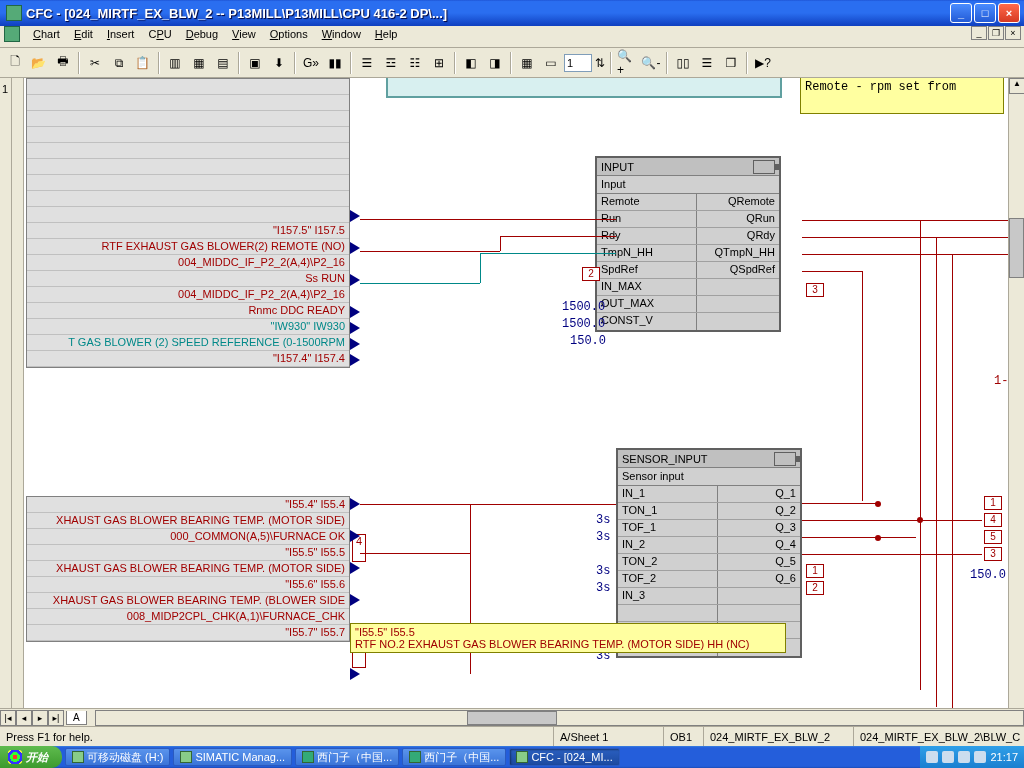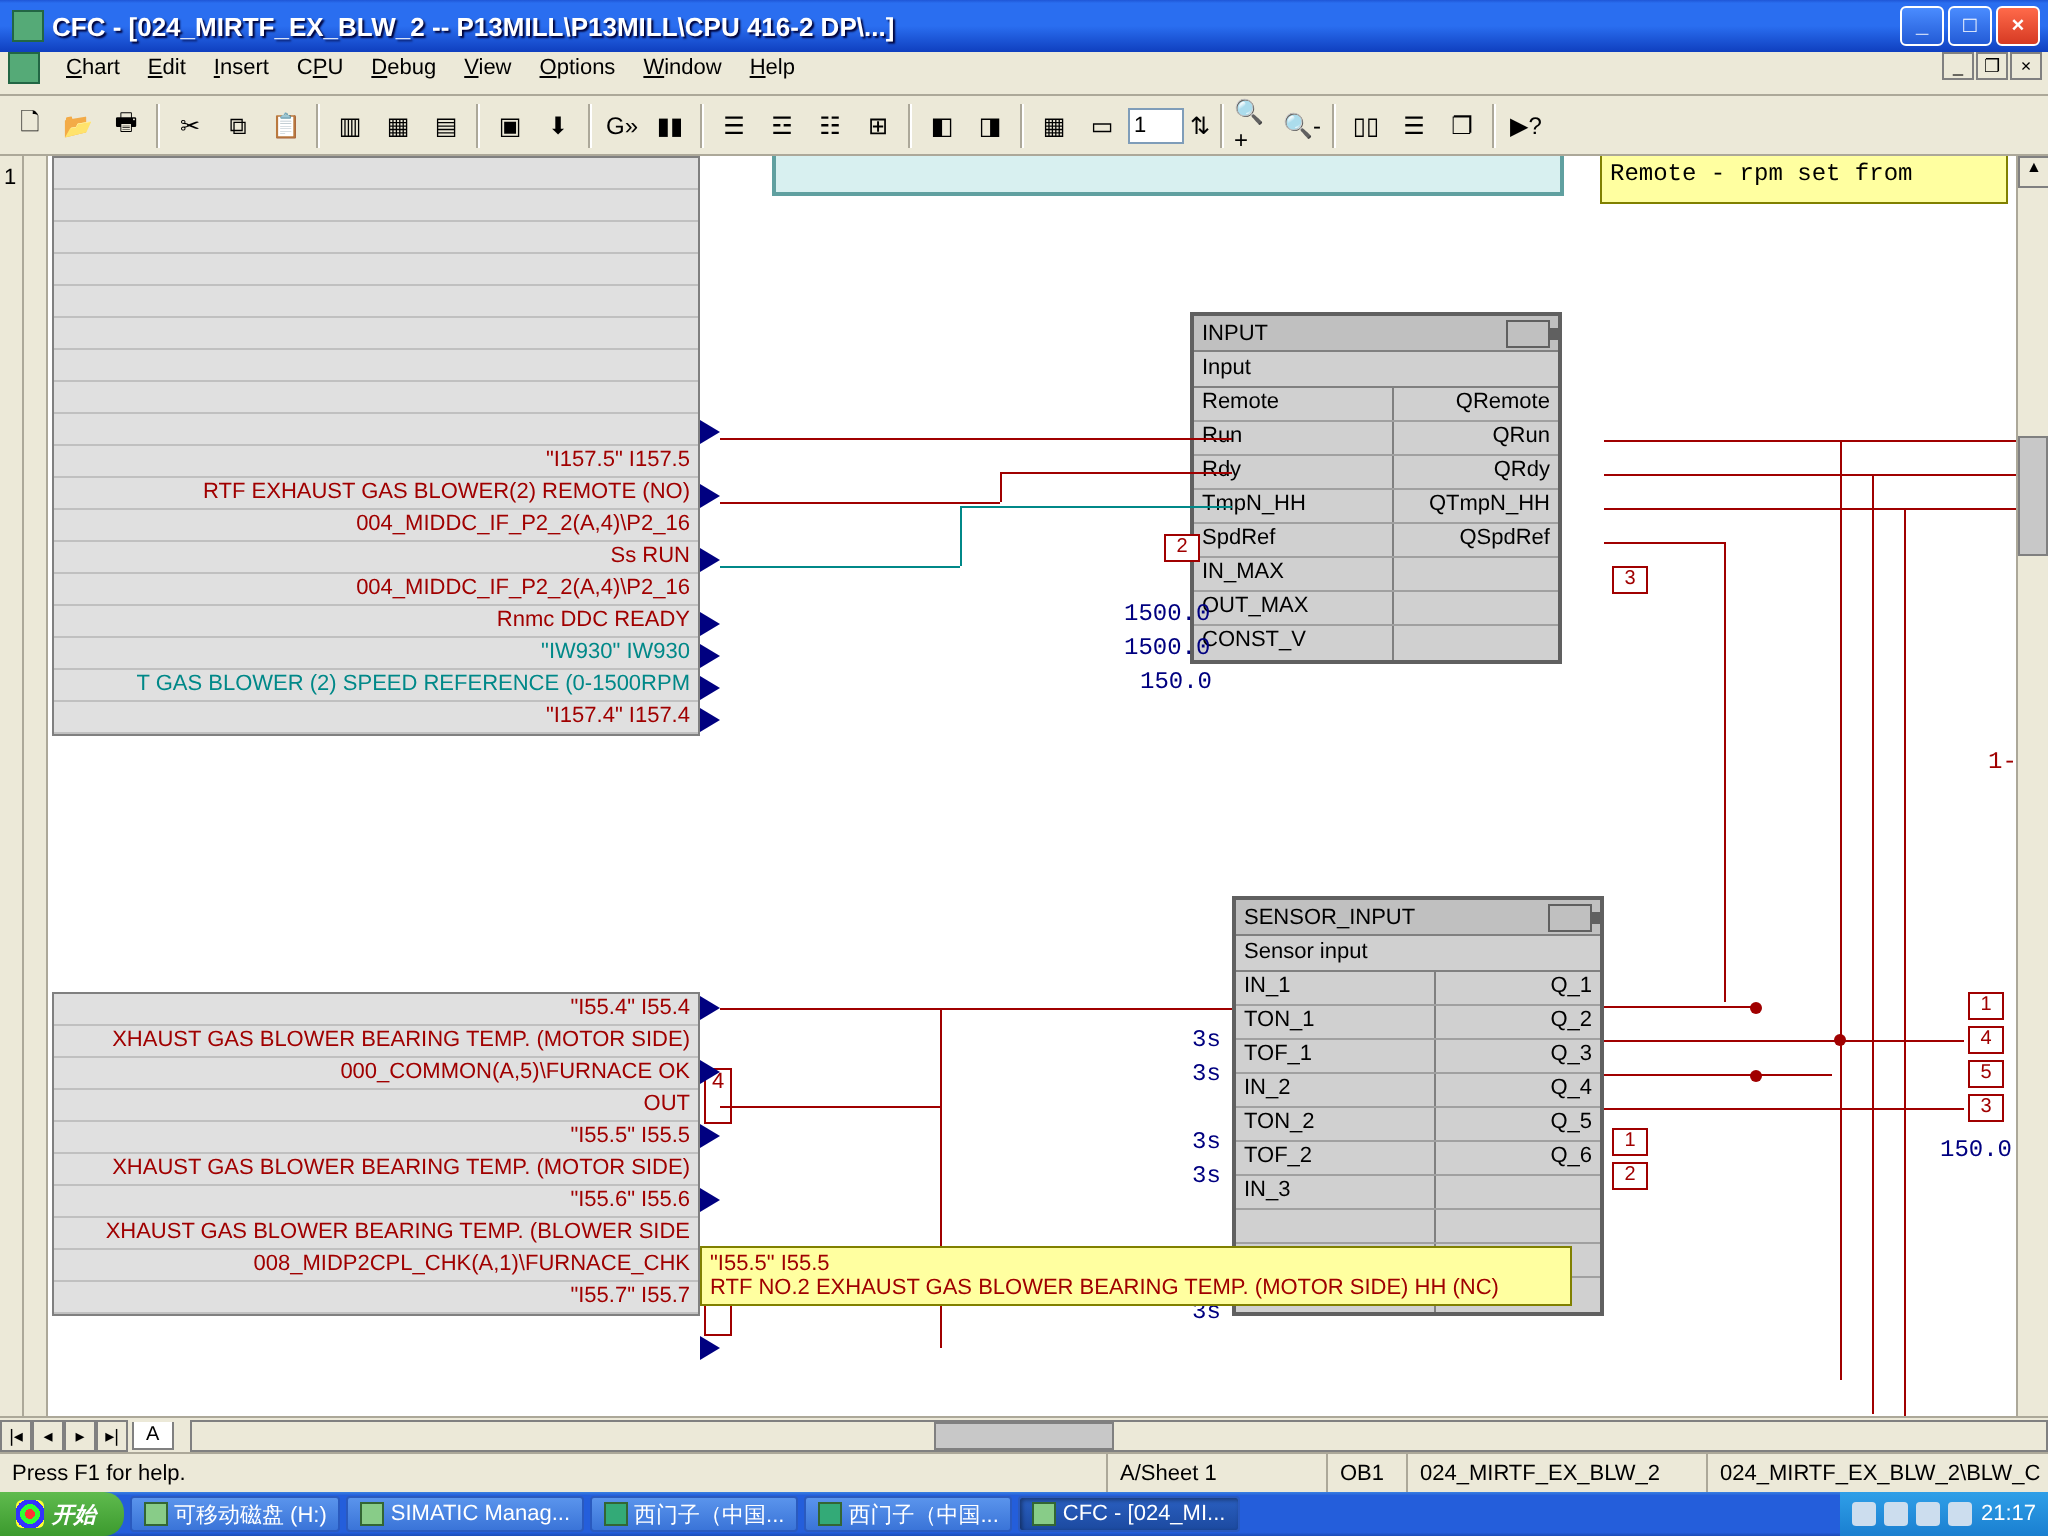--- a/index.html
+++ b/index.html
@@ -175,21 +175,21 @@
   <div class="vscroll">
     <div class="btn">▲</div>
     <div class="thumb"></div>
     <div class="btn" style="position:absolute;bottom:0">▼</div>
   </div>
 
   <div class="canvas">
 
     <div style="position:absolute;left:386px;top:0;width:396px;height:20px;background:#d8f0f0;border:2px solid #60a0a0;border-top:none"></div>
 
-    <div class="note black" style="left:800px;top:0;right:20px;height:24px;border-top:none">Remote - rpm set from</div>
+    <div class="note black" style="left:800px;top:0;right:20px;height:36px;border-top:none">Remote - rpm set from</div>
 
     <div class="labelblock" id="lblUpper" style="top:0">
         <div class="lrow"></div>
         <div class="lrow"></div>
         <div class="lrow"></div>
         <div class="lrow"></div>
         <div class="lrow"></div>
         <div class="lrow"></div>
         <div class="lrow"></div>
         <div class="lrow"></div>
@@ -203,21 +203,20 @@
         <div class="lrow teal">"IW930" IW930</div>
         <div class="lrow teal">T GAS BLOWER (2) SPEED REFERENCE (0-1500RPM</div>
         <div class="lrow red">"I157.4" I157.4</div>
       </div>
     <span class="lx" style="left:2px;top:5px">1</span>
 
     <div class="labelblock" id="lblLower" style="top:418px">
         <div class="lrow red">"I55.4" I55.4</div>
         <div class="lrow red">XHAUST GAS BLOWER BEARING TEMP. (MOTOR SIDE)</div>
         <div class="lrow red">000_COMMON(A,5)\FURNACE OK</div>
-        <div class="lrow red">OUT</div>
         <div class="lrow red">"I55.5" I55.5</div>
         <div class="lrow red">XHAUST GAS BLOWER BEARING TEMP. (MOTOR SIDE)</div>
         <div class="lrow red">"I55.6" I55.6</div>
         <div class="lrow red">XHAUST GAS BLOWER BEARING TEMP. (BLOWER SIDE</div>
         <div class="lrow red">008_MIDP2CPL_CHK(A,1)\FURNACE_CHK</div>
         <div class="lrow red">"I55.7" I55.7</div>
       </div>
 
     <div style="position:absolute;left:352px;top:456px;width:14px;height:28px;border:1px solid #a00000;color:#a00000;font-size:11px;text-align:center;line-height:13px"><span>4</span></div>
     <div style="position:absolute;left:352px;top:562px;width:14px;height:28px;border:1px solid #a00000;color:#a00000;font-size:11px;text-align:center;line-height:13px"><span>5</span></div>

